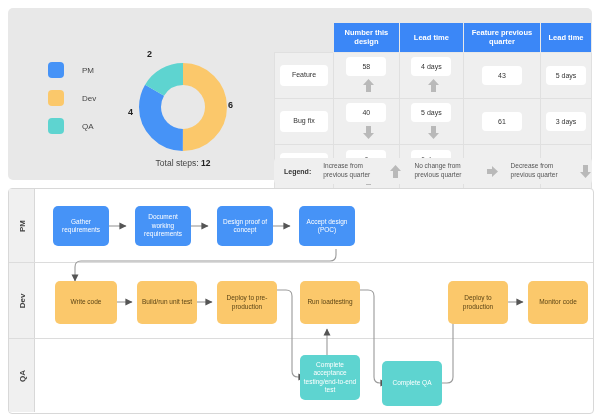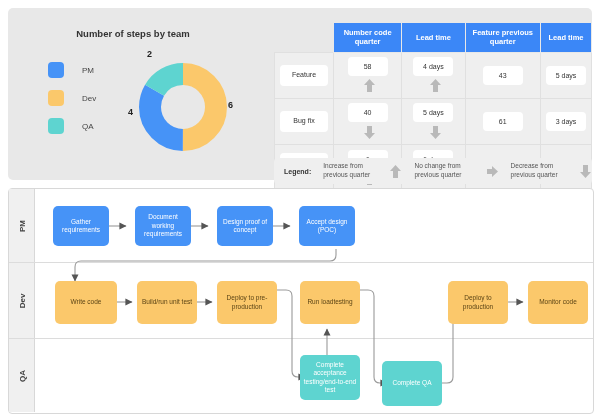--- a/index.html
+++ b/index.html
@@ -87,21 +87,20 @@
   .n-pm{background:#4693f7;}
   .n-dev{background:#fbc86b;color:#5b4415;}
   .n-qa{background:#5ed4d0;}
   svg.wires{position:absolute;left:0;top:0;width:584px;height:224px;pointer-events:none;}
 </style>
 </head>
 <body>
 
 <div id="top-panel">
 
-  <div id="chart-title">Number of steps by team</div>
 
   <div id="chart-legend">
     <div class="legend-row">
       <span class="legend-swatch" style="background:#4693f7"></span>
       <span class="legend-label">PM</span>
     </div>
     <div class="legend-row">
       <span class="legend-swatch" style="background:#fbc86b"></span>
       <span class="legend-label">Dev</span>
     </div>
@@ -116,27 +115,31 @@
 
       <circle cx="47" cy="47" r="33" fill="none" stroke="#fbc86b" stroke-width="22" stroke-dasharray="103.67 207.35" transform="rotate(-90 47 47)"></circle>
       <circle cx="47" cy="47" r="33" fill="none" stroke="#4693f7" stroke-width="22" stroke-dasharray="69.12 207.35" stroke-dashoffset="-103.67" transform="rotate(-90 47 47)"></circle>
       <circle cx="47" cy="47" r="33" fill="none" stroke="#5ed4d0" stroke-width="22" stroke-dasharray="34.56 207.35" stroke-dashoffset="-172.79" transform="rotate(-90 47 47)"></circle>
     </svg>
     <span class="donut-num" style="left:-8px;top:47px;">4</span>
     <span class="donut-num" style="left:92px;top:40px;">6</span>
     <span class="donut-num" style="left:11px;top:-11px;">2</span>
   </div>
 
+  <div id="donut-total">
+    <span>Total steps:</span>
+    <b>12</b>
+  </div>
 
   <div id="table-panel">
     <table class="kpi">
       <thead>
         <tr>
           <th class="corner" style="background:#e8e8e8;border:none;"></th>
-          <th>Number code quarter</th>
+          <th>Number this design</th>
           <th>Lead time</th>
           <th>Feature previous quarter</th>
           <th>Lead time</th>
         </tr>
       </thead>
       <tbody>
         <tr>
           <td class="rowlabel">
             <div class="rowlabel-box">Feature</div>
           </td>

